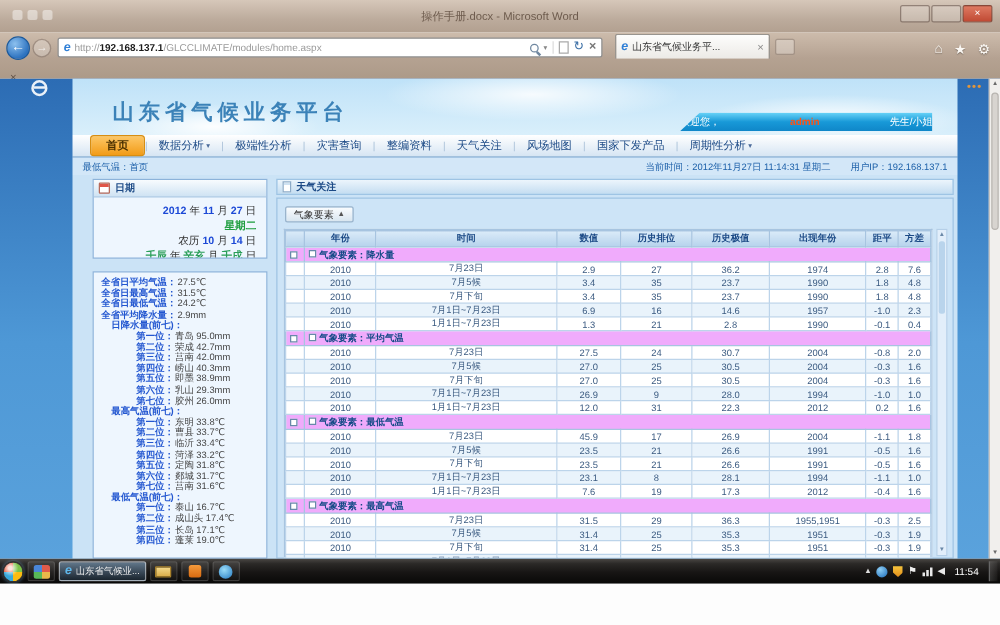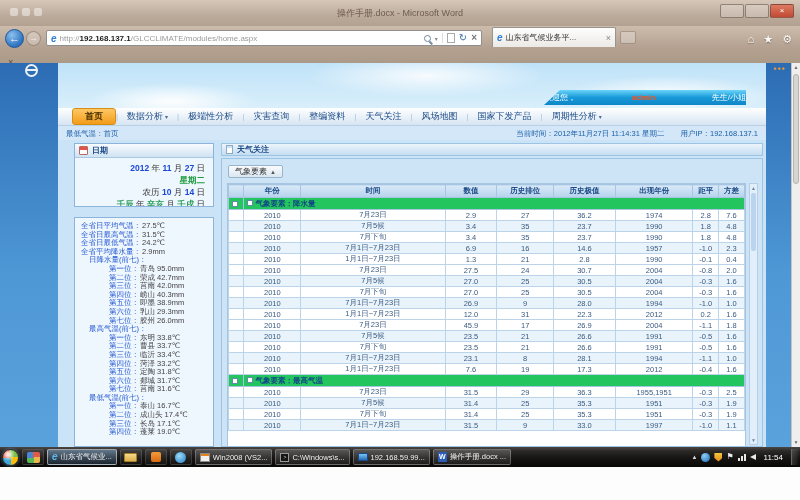--- a/index.html
+++ b/index.html
@@ -116,21 +116,21 @@
     display:flex;align-items:center;gap:4px;padding:0 4px;font-size:8px;font-weight:bold;color:#1c4a86}
   .ico-cal{width:9px;height:9px;border:1px solid #b86a5a;border-radius:1px;
     background:linear-gradient(180deg,#e05548 0 3px,#fff 3px)}
   .ico-doc{width:8px;height:10px;background:#fff;border:1px solid #97b4d2;box-shadow:inset 0 2px 0 #d8e8f6}
   .datebody{padding:4px 8px 0 0;text-align:right;font-size:8.5px;line-height:12px}
   .num{color:#1b48d6;font-weight:bold}.unit{color:#333}
   .week{color:#1f9e3f;font-weight:bold}
   .stem{color:#2a9e58;font-weight:bold}
   .statsbody{padding:4px 2px 0 6px;font-size:7.5px;line-height:8.6px}
   .stat{display:flex}
-  .stat .slabel,.section .slabel,.rank .slabel{color:#2256d0;font-weight:normal;white-space:nowrap}
+  .stat .slabel,.section .slabel,.rank .slabel{color:#2256d0;font-weight:bold;white-space:nowrap}
   .stat .svalue,.rank .svalue{color:#444;margin-left:1px;white-space:nowrap}
   .section{padding-left:8px}
   .rank{display:flex}
   .rank .slabel{width:58px;text-align:right}
 
   
   .main{position:absolute;left:163px;top:80px;width:542px;height:304px}
   .mainhead{height:13px;background:linear-gradient(180deg,#ecf5fc,#c4ddf1);border:1px solid #9ec4e4;
     display:flex;align-items:center;gap:4px;padding:0 4px;font-size:8px;font-weight:bold;color:#1c4a86}
   .ico-panel{width:7px;height:9px;background:#fff;border:1px solid #8cabc8;box-shadow:inset 0 2px 0 #cfe2f2}
@@ -138,21 +138,21 @@
   .filterbtn{position:absolute;left:6px;top:6px;height:13px;padding:0 6px;
     background:linear-gradient(180deg,#fafcfe,#d9e6f0);border:1px solid #9ab4cc;border-radius:2px;
     display:flex;align-items:center;gap:3px;font-size:8px;color:#333}
   .filterbtn .up{font-size:6px;color:#555}
   .tblwrap{position:absolute;left:5px;top:24px;right:16px;bottom:0;background:#fff;
     border:1px solid #a7c4e0;border-bottom:none}
   table{width:100%;border-collapse:collapse;table-layout:fixed;font-size:7.5px;color:#3a5a80}
   th{background:linear-gradient(180deg,#d9eaf8,#b5d2ec);border:1px solid #a7c4e0;height:13px;
     font-weight:bold;color:#1c4a86;font-size:7.5px}
   td{border:1px solid #bcd4ea;height:11px;text-align:center;padding:0 1px;white-space:nowrap;overflow:hidden}
-  tr.grp td{background:#22c55e;text-align:left;color:#134a86;font-weight:bold;height:12px;border-color:#a7c4e0}
+  tr.grp td{background:#f0abfc;text-align:left;color:#134a86;font-weight:bold;height:12px;border-color:#a7c4e0}
   .cb{display:inline-block;width:6px;height:6px;background:#fff;border:1px solid #6888aa;vertical-align:middle;margin:0 2px 1px 2px}
   tr.r0 td{background:#fff}
   tr.r1 td{background:#e9f3fb}
   .mscroll{position:absolute;right:4px;top:24px;width:9px;bottom:1px;background:#e2eefa;border:1px solid #b5cfe8}
   .mscroll .a{position:absolute;left:0;width:100%;font-size:5px;color:#6a88a8;text-align:center;line-height:8px}
   .mscroll .a.dn{bottom:0}
   .mthumb{position:absolute;left:1px;right:1px;top:9px;height:58px;background:#b9d4ec;border-radius:2px}
 
   
   .taskbar{position:absolute;left:0;top:447px;width:800px;height:20px;display:flex;align-items:center;gap:3px;
@@ -249,20 +249,21 @@
       <span class="bingword">bing</span>
       <span class="bingbox">P</span>
     </div>
     <div class="fl-cam"></div>
     <div class="fl-paint"></div>
     <div class="fl-globe"></div>
     <div class="fl-dots">•••</div>
 
     <div class="site">
       <div class="banner">
+        <h1>山东省气候业务平台</h1>
         <div class="ribbon">
           <span>欢迎您，</span>
             <span class="u">admin</span>
             <span> 先生/小姐</span>
         </div>
       </div>
 
       <div class="navbar" id="nav-tabs">
           <div class="tabitem active">
             <span>首页</span>
@@ -512,20 +513,24 @@
                     <td></td>
                     <td>2010</td>
                     <td>1月1日~7月23日</td>
                     <td>1.3</td>
                     <td>21</td>
                     <td>2.8</td>
                     <td>1990</td>
                     <td>-0.1</td>
                     <td>0.4</td>
                   </tr>
+                  <tr class="grp">
+                    <td><span class="cb"></span></td>
+                    <td colspan="8"><span class="cb"></span><span>气象要素：平均气温</span></td>
+                  </tr>
                   <tr class="r0">
                     <td></td>
                     <td>2010</td>
                     <td>7月23日</td>
                     <td>27.5</td>
                     <td>24</td>
                     <td>30.7</td>
                     <td>2004</td>
                     <td>-0.8</td>
                     <td>2.0</td>
@@ -566,20 +571,24 @@
                   <tr class="r0">
                     <td></td>
                     <td>2010</td>
                     <td>1月1日~7月23日</td>
                     <td>12.0</td>
                     <td>31</td>
                     <td>22.3</td>
                     <td>2012</td>
                     <td>0.2</td>
                     <td>1.6</td>
+                  </tr>
+                  <tr class="grp">
+                    <td><span class="cb"></span></td>
+                    <td colspan="8"><span class="cb"></span><span>气象要素：最低气温</span></td>
                   </tr>
                   <tr class="r0">
                     <td></td>
                     <td>2010</td>
                     <td>7月23日</td>
                     <td>45.9</td>
                     <td>17</td>
                     <td>26.9</td>
                     <td>2004</td>
                     <td>-1.1</td>
@@ -709,38 +718,20 @@
       </span>
     <div class="pin">
         <span class="i-folder"></span>
       </div>
     <div class="pin">
         <span class="i-orange"></span>
       </div>
     <div class="pin">
         <span class="i-media"></span>
       </div>
-    <span id="tb-rest" style="display:flex;gap:3px">
-        <div class="tbbtn">
-          <span class="i-win"></span>
-          <span class="lbl">Win2008 (VS2...</span>
-        </div>
-        <div class="tbbtn">
-          <span class="i-cmd">&gt;</span>
-          <span class="lbl">C:\Windows\s...</span>
-        </div>
-        <div class="tbbtn">
-          <span class="i-rdp"></span>
-          <span class="lbl">192.168.59.99...</span>
-        </div>
-        <div class="tbbtn">
-          <span class="i-word">W</span>
-          <span class="lbl">操作手册.docx ...</span>
-        </div>
-      </span>
     <div class="trayarea">
       <span class="thin">▲</span>
       <span class="i-bluedot"></span>
       <span class="i-shield"></span>
       <span class="i-flag">⚑</span>
       <span class="net">
           <i></i>
           <i></i>
           <i></i>
         </span>

